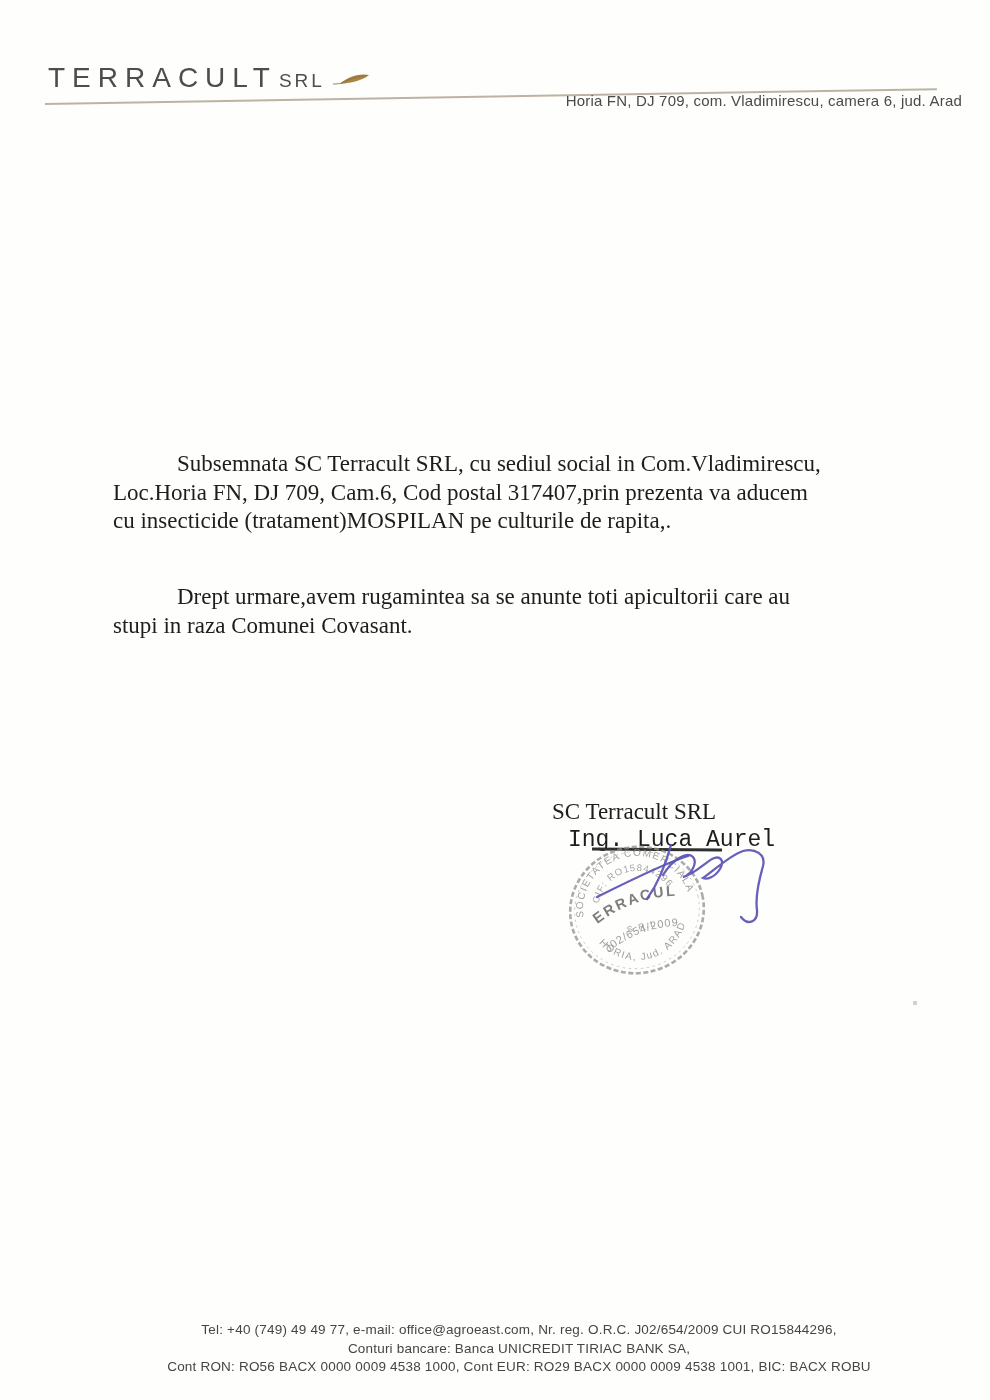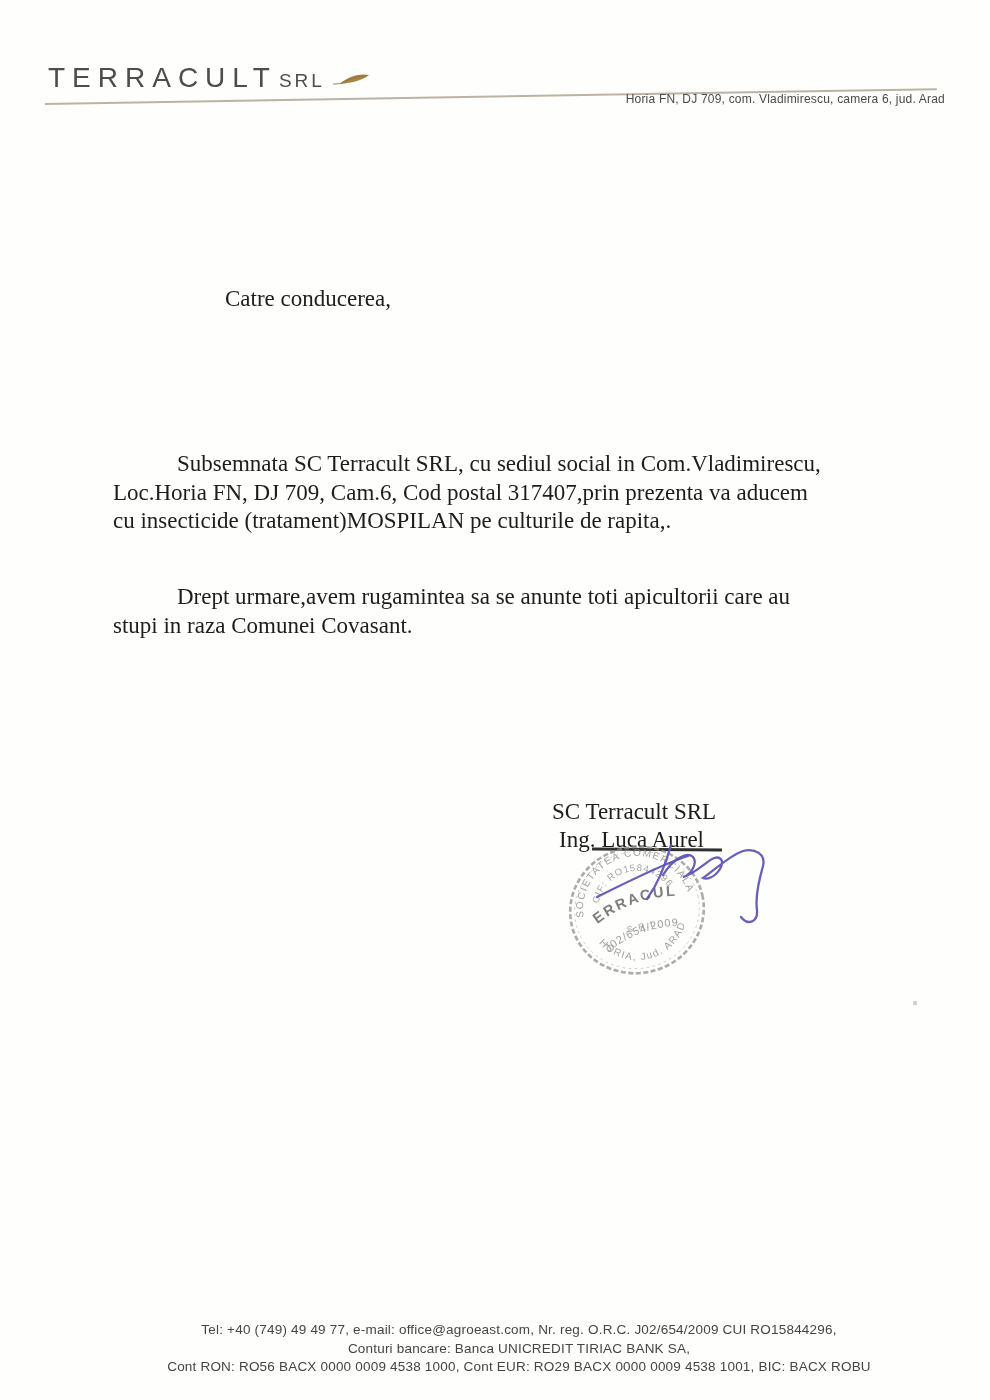--- a/index.html
+++ b/index.html
@@ -24,34 +24,34 @@
   .logo .suffix { font-size:19px; letter-spacing:3px; margin-left:2px; }
   .logo .leaf { display:inline-block; vertical-align:baseline; margin-left:2px; }
   .header-rule {
     position:absolute; left:45px; top:103px;
     width:892px; height:1.5px;
     background:var(--rule-color, #bdb3a2);
     transform:rotate(-0.95deg);
     transform-origin:left center;
   }
   .header-address {
-    position:absolute; right:93px; top:92px;
+    position:absolute; right:76px; top:92px;
     font-family:"Liberation Sans", sans-serif;
-    font-size:12px; color:#4a4a4a; letter-spacing:0.2px;
+    font-size:15px; color:#4a4a4a; letter-spacing:0.2px;
   }
   
   .salutation { position:absolute; left:225px; top:285px; font-size:23px; line-height:28px; }
   .salutation .l2 { margin-left:118px; }
   .para { position:absolute; font-size:23px; line-height:28.5px; white-space:nowrap; }
   .para1 { left:113px; top:450px; }
   .para2 { left:113px; top:583px; }
   .para .indent { padding-left:64px; }
   .date-block { position:absolute; left:144px; top:803px; font-size:23px; line-height:27px; }
   .signer-block { position:absolute; left:552px; top:798px; font-size:23px; line-height:28px; }
-  .signer-block .l2 { margin-left:7px; }
+  .signer-block .l2 { margin-left:16px;font-family:Liberation Mono, monospace; }
   .sig-underline {
     position:absolute; left:592px; top:848px;
     width:130px; height:2.5px; background:#30302f;
     transform:rotate(0.4deg);
   }
   
   .stamp-svg { position:absolute; left:545px; top:833px; width:240px; height:185px; }
   .stamp-ink { fill:var(--stamp-ink, #8f8f8f); }
   .stamp-ring { stroke:var(--stamp-ink, #8f8f8f); fill:none; }
   .stamp-text { font-family:"Liberation Sans", sans-serif; }
@@ -76,21 +76,20 @@
     <svg class="leaf" width="40" height="16" viewBox="0 0 40 16">
       <path d="M2,13 C6,13 10,12.5 16,11.5" stroke="var(--leaf-color,#a98544)" stroke-width="1" fill="none"></path>
       <path d="M10,12 C17,5 30,2 38,4 C32,9 19,13 10,12 Z" fill="var(--leaf-color,#a98544)"></path>
       <path d="M10,12 C18,8 28,5 36,4.5" stroke="#8a6a33" stroke-width="0.8" fill="none"></path>
     </svg>
   </div>
   <div class="header-rule"></div>
   <div class="header-address">Horia FN, DJ 709, com. Vladimirescu, camera 6, jud. Arad</div>
 
   <div class="salutation">
-    <div>Catre conducerea,</div>
   </div>
 
   <div class="para para1">
     <div class="indent">Subsemnata SC Terracult SRL, cu sediul social in Com.Vladimirescu,</div>
     <div>Loc.Horia FN, DJ 709, Cam.6, Cod postal 317407,prin prezenta va aducem</div>
     <div>cu insecticide (tratament)MOSPILAN pe culturile de rapita,.</div>
   </div>
 
   <div class="para para2">
     <div class="indent">Drept urmare,avem rugamintea sa se anunte toti apicultorii care au</div>

